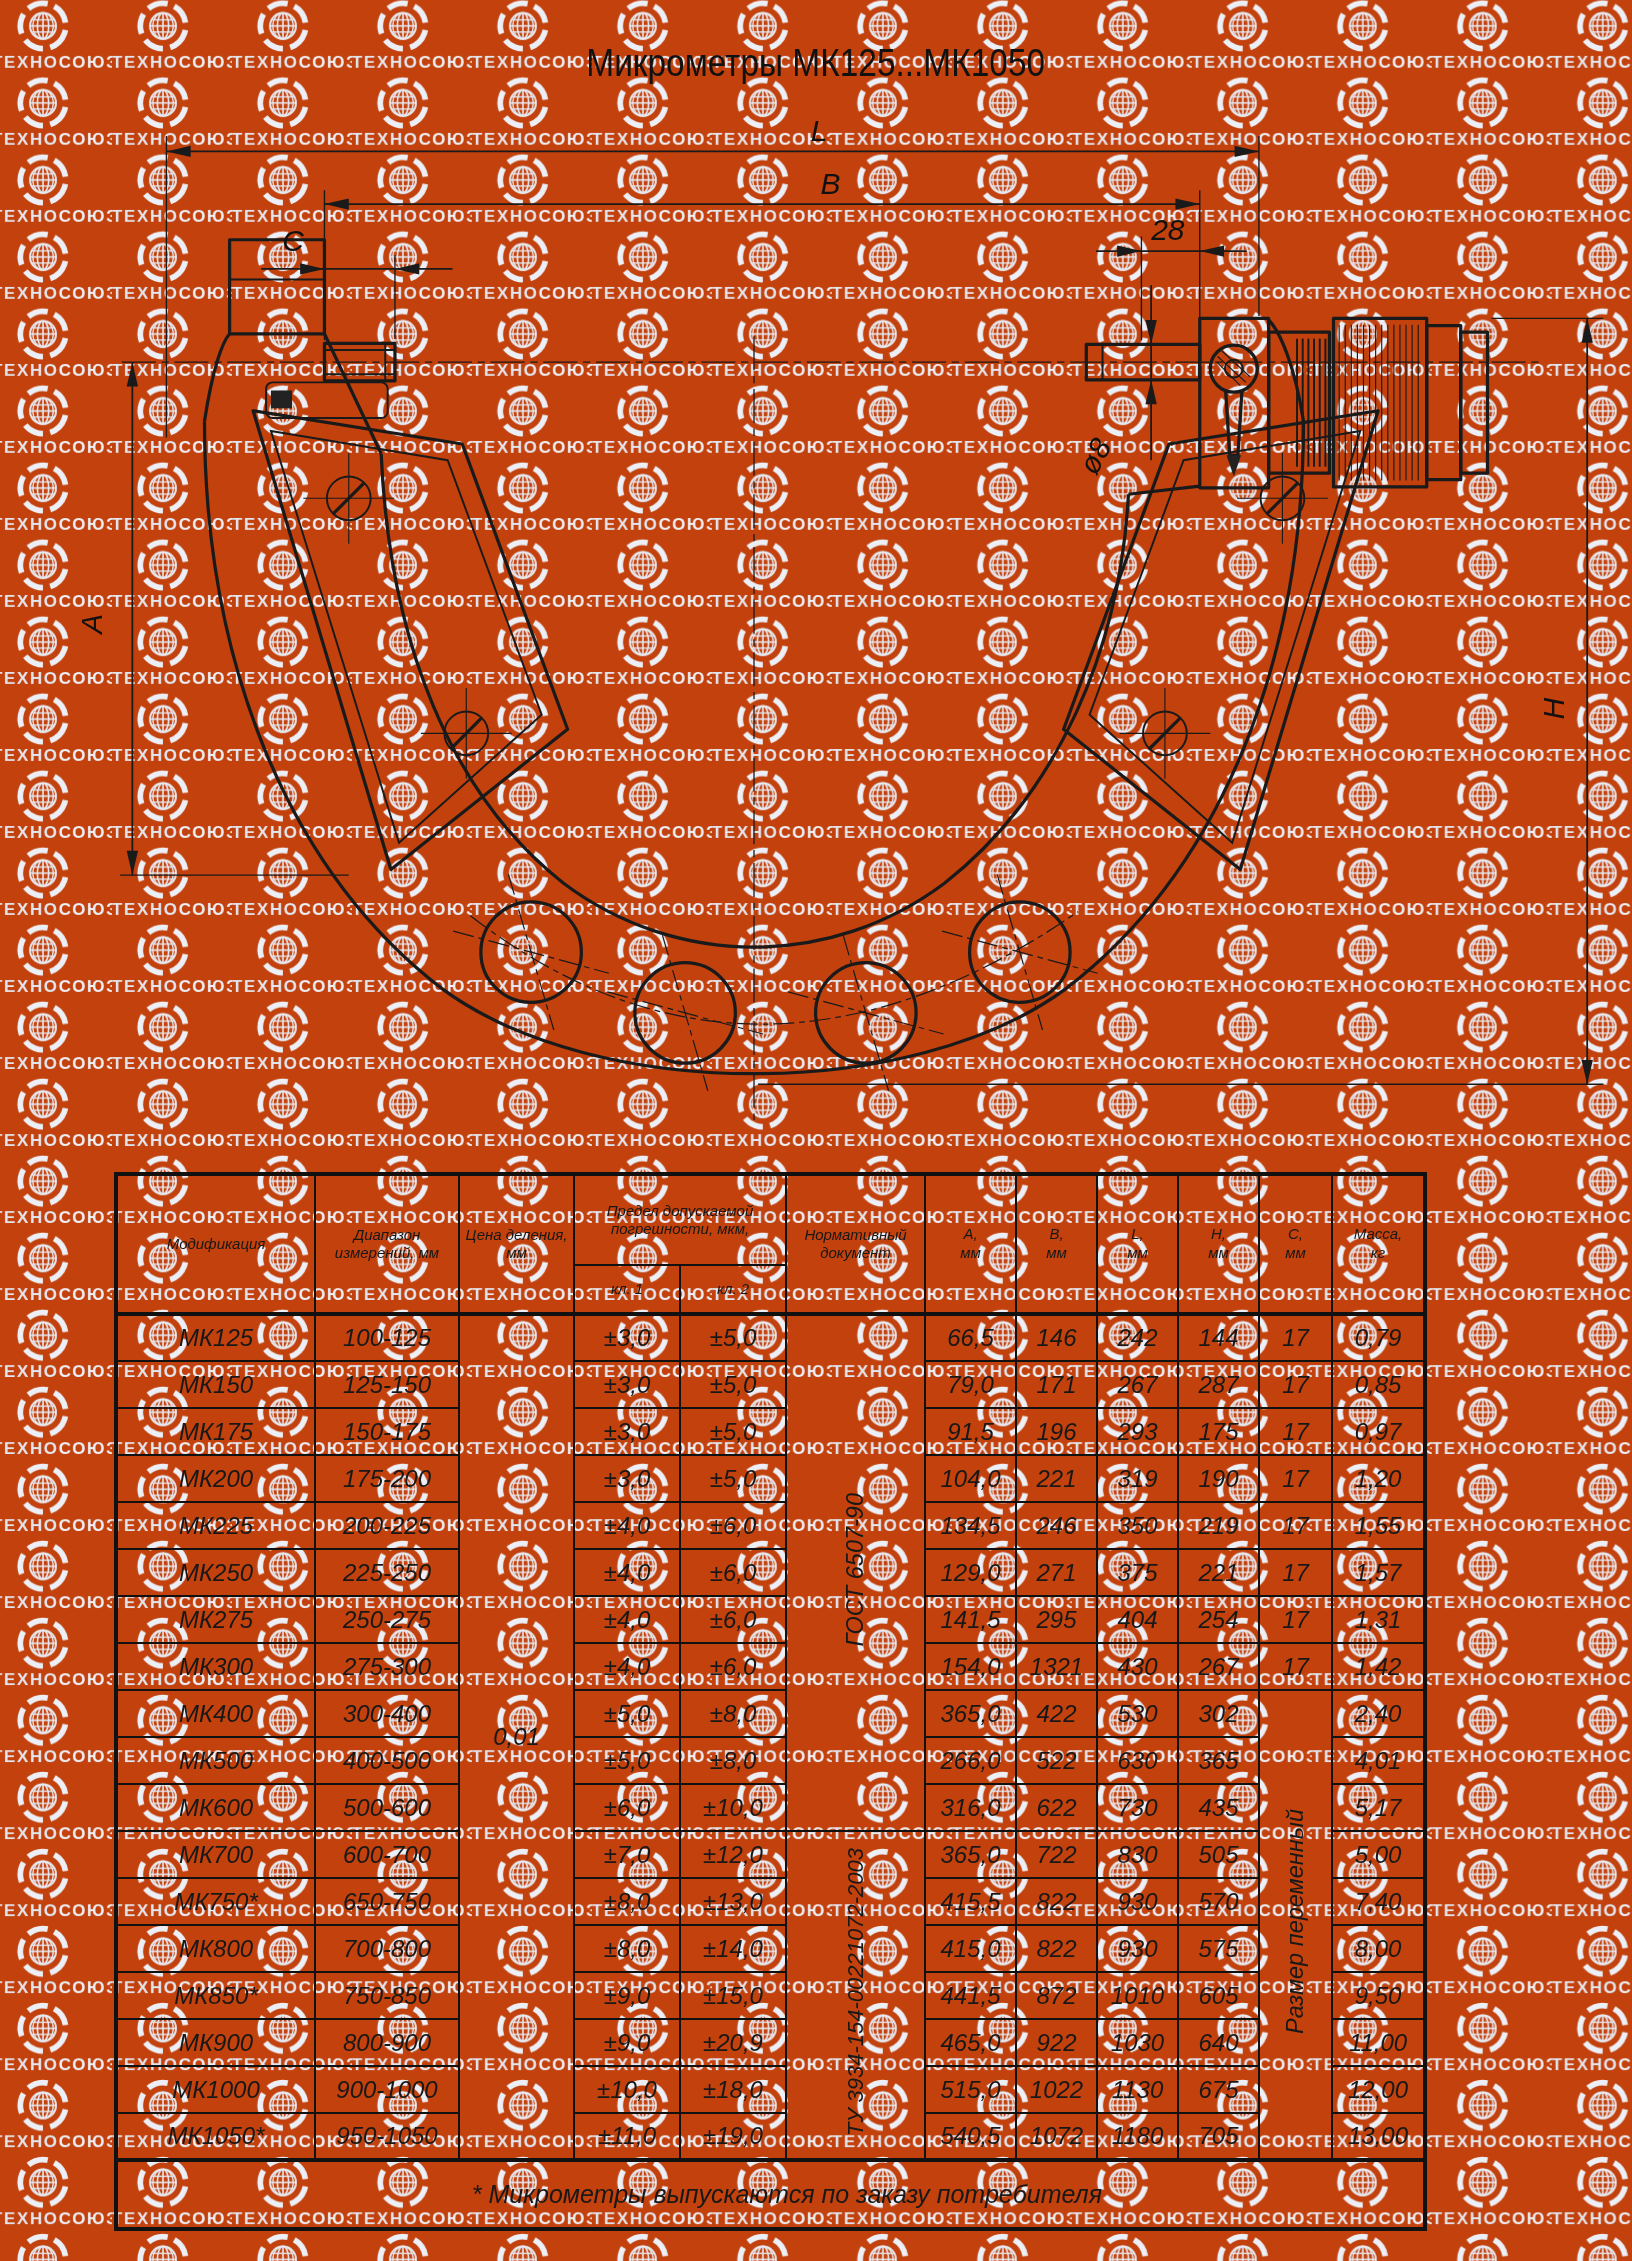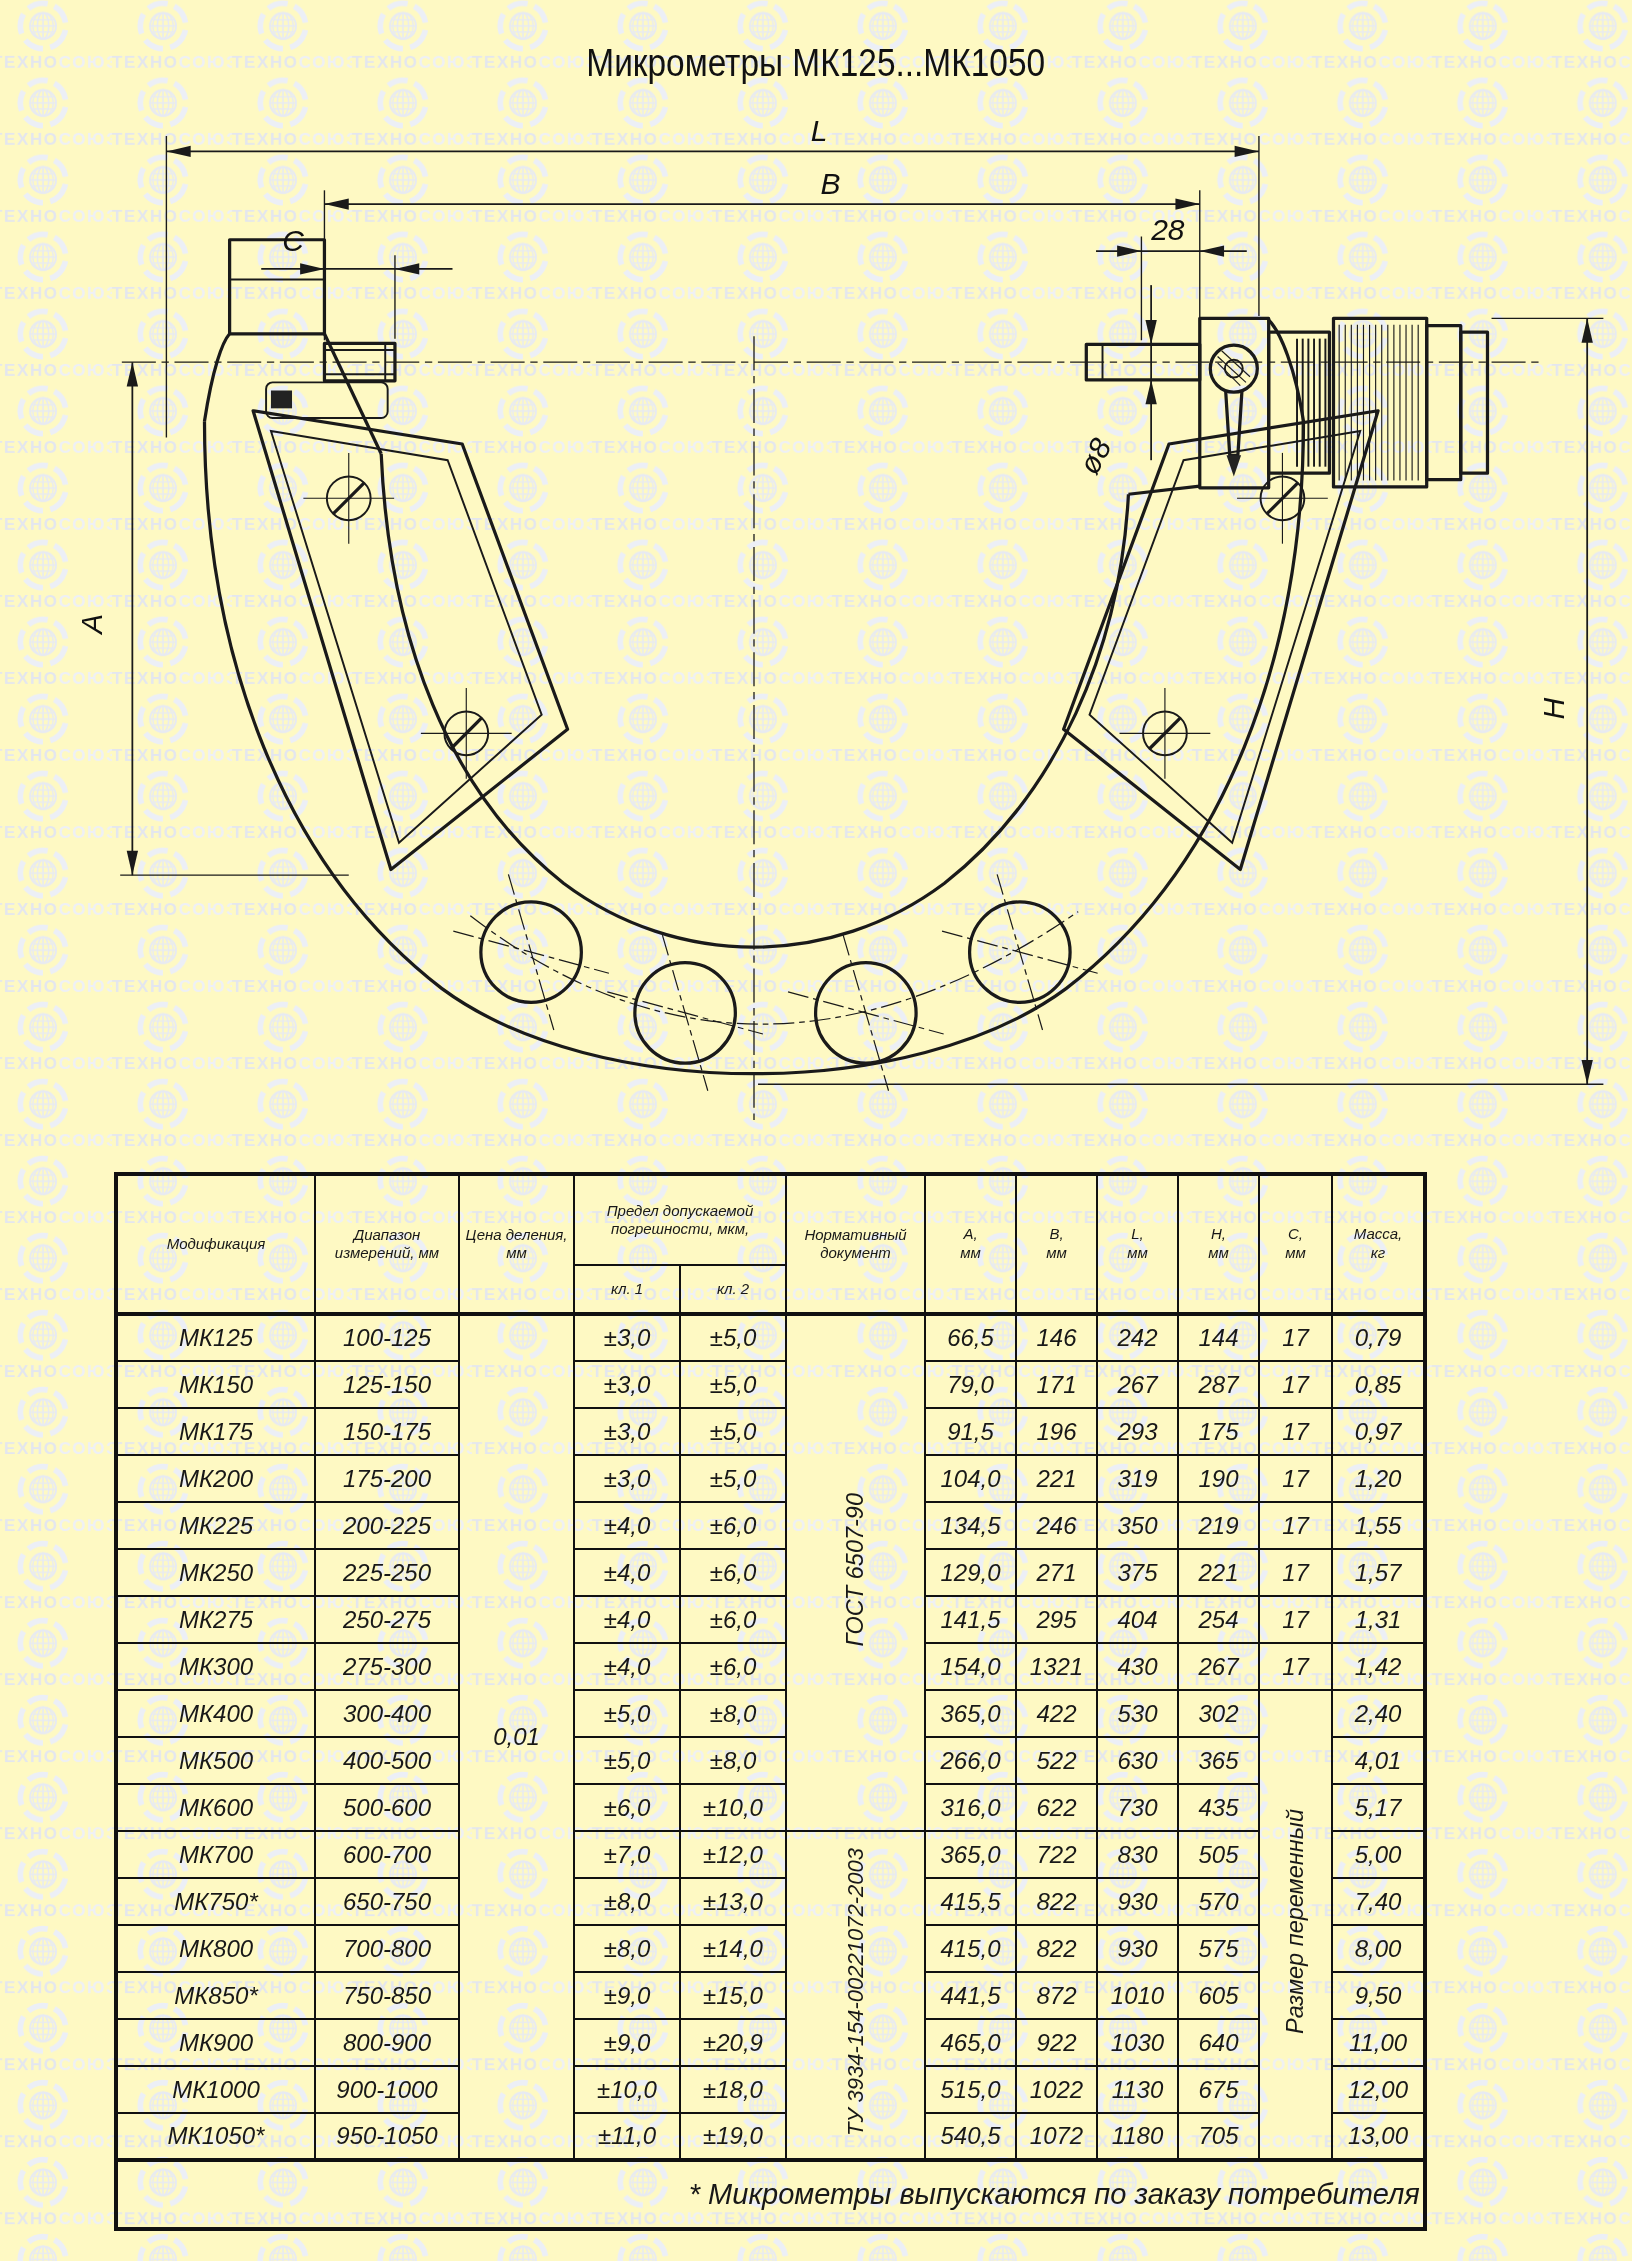--- a/index.html
+++ b/index.html
@@ -1,16 +1,16 @@
 <!DOCTYPE html>
 <html style="font-size:13px"><head>
 <meta charset="utf-8">
 <style>
   html,body{margin:0;padding:0;background:#ffffff;}
-  #page{position:relative;width:1632px;height:2261px;background:#fef9c3;overflow:hidden;
+  #page{position:relative;width:1632px;height:2261px;background:#c2410c;overflow:hidden;
         font-family:"Liberation Sans",sans-serif;color:#1a1a1a;}
   
   #wm{position:absolute;left:0;top:0;z-index:0;}
   .wmtext{font-family:"Liberation Sans",sans-serif;font-weight:bold;font-size:21px;letter-spacing:2px;fill:#e3e6ef;}
   .wmlt{fill:#eef0f6;}
   
   #title{position:absolute;left:0;top:42px;width:100%;text-align:center;z-index:2;}
   #title span{display:inline-block;transform:scaleX(.88);font-size:38px;letter-spacing:0px;
               font-weight:400;color:#111;}
   
@@ -30,21 +30,21 @@
              font-style:italic;font-size:24px;color:#181818;}
   table.spec th,table.spec td{border:2.1px solid #111;padding:0 3.2px;text-align:center;vertical-align:middle;
              font-weight:400;background:transparent;overflow:hidden;}
   table.spec{border:4.9px solid #111;}
   table.spec thead th{font-size:15px;line-height:1.18;}
   table.spec thead tr.h1{height:91px;}
   table.spec thead tr.h2{height:49px;}
   table.spec thead{border-bottom:4px solid #111;}
   table.spec tbody tr{height:47px;}
   table.spec tfoot{border-top:4px solid #111;}
-  table.spec tfoot td{height:65px;text-align:right;padding-left:36px;font-size:29px;}
+  table.spec tfoot td{height:65px;text-align:center;padding-left:36px;font-size:25px;}
   .dimhead div{line-height:1.25;}
   .rot{writing-mode:vertical-rl;transform:rotate(180deg);display:inline-block;
        white-space:nowrap;font-size:23.5px;}
   .rot.small{font-size:22px;}
 </style>
 </head>
 <body>
 
 <div id="page">
 

